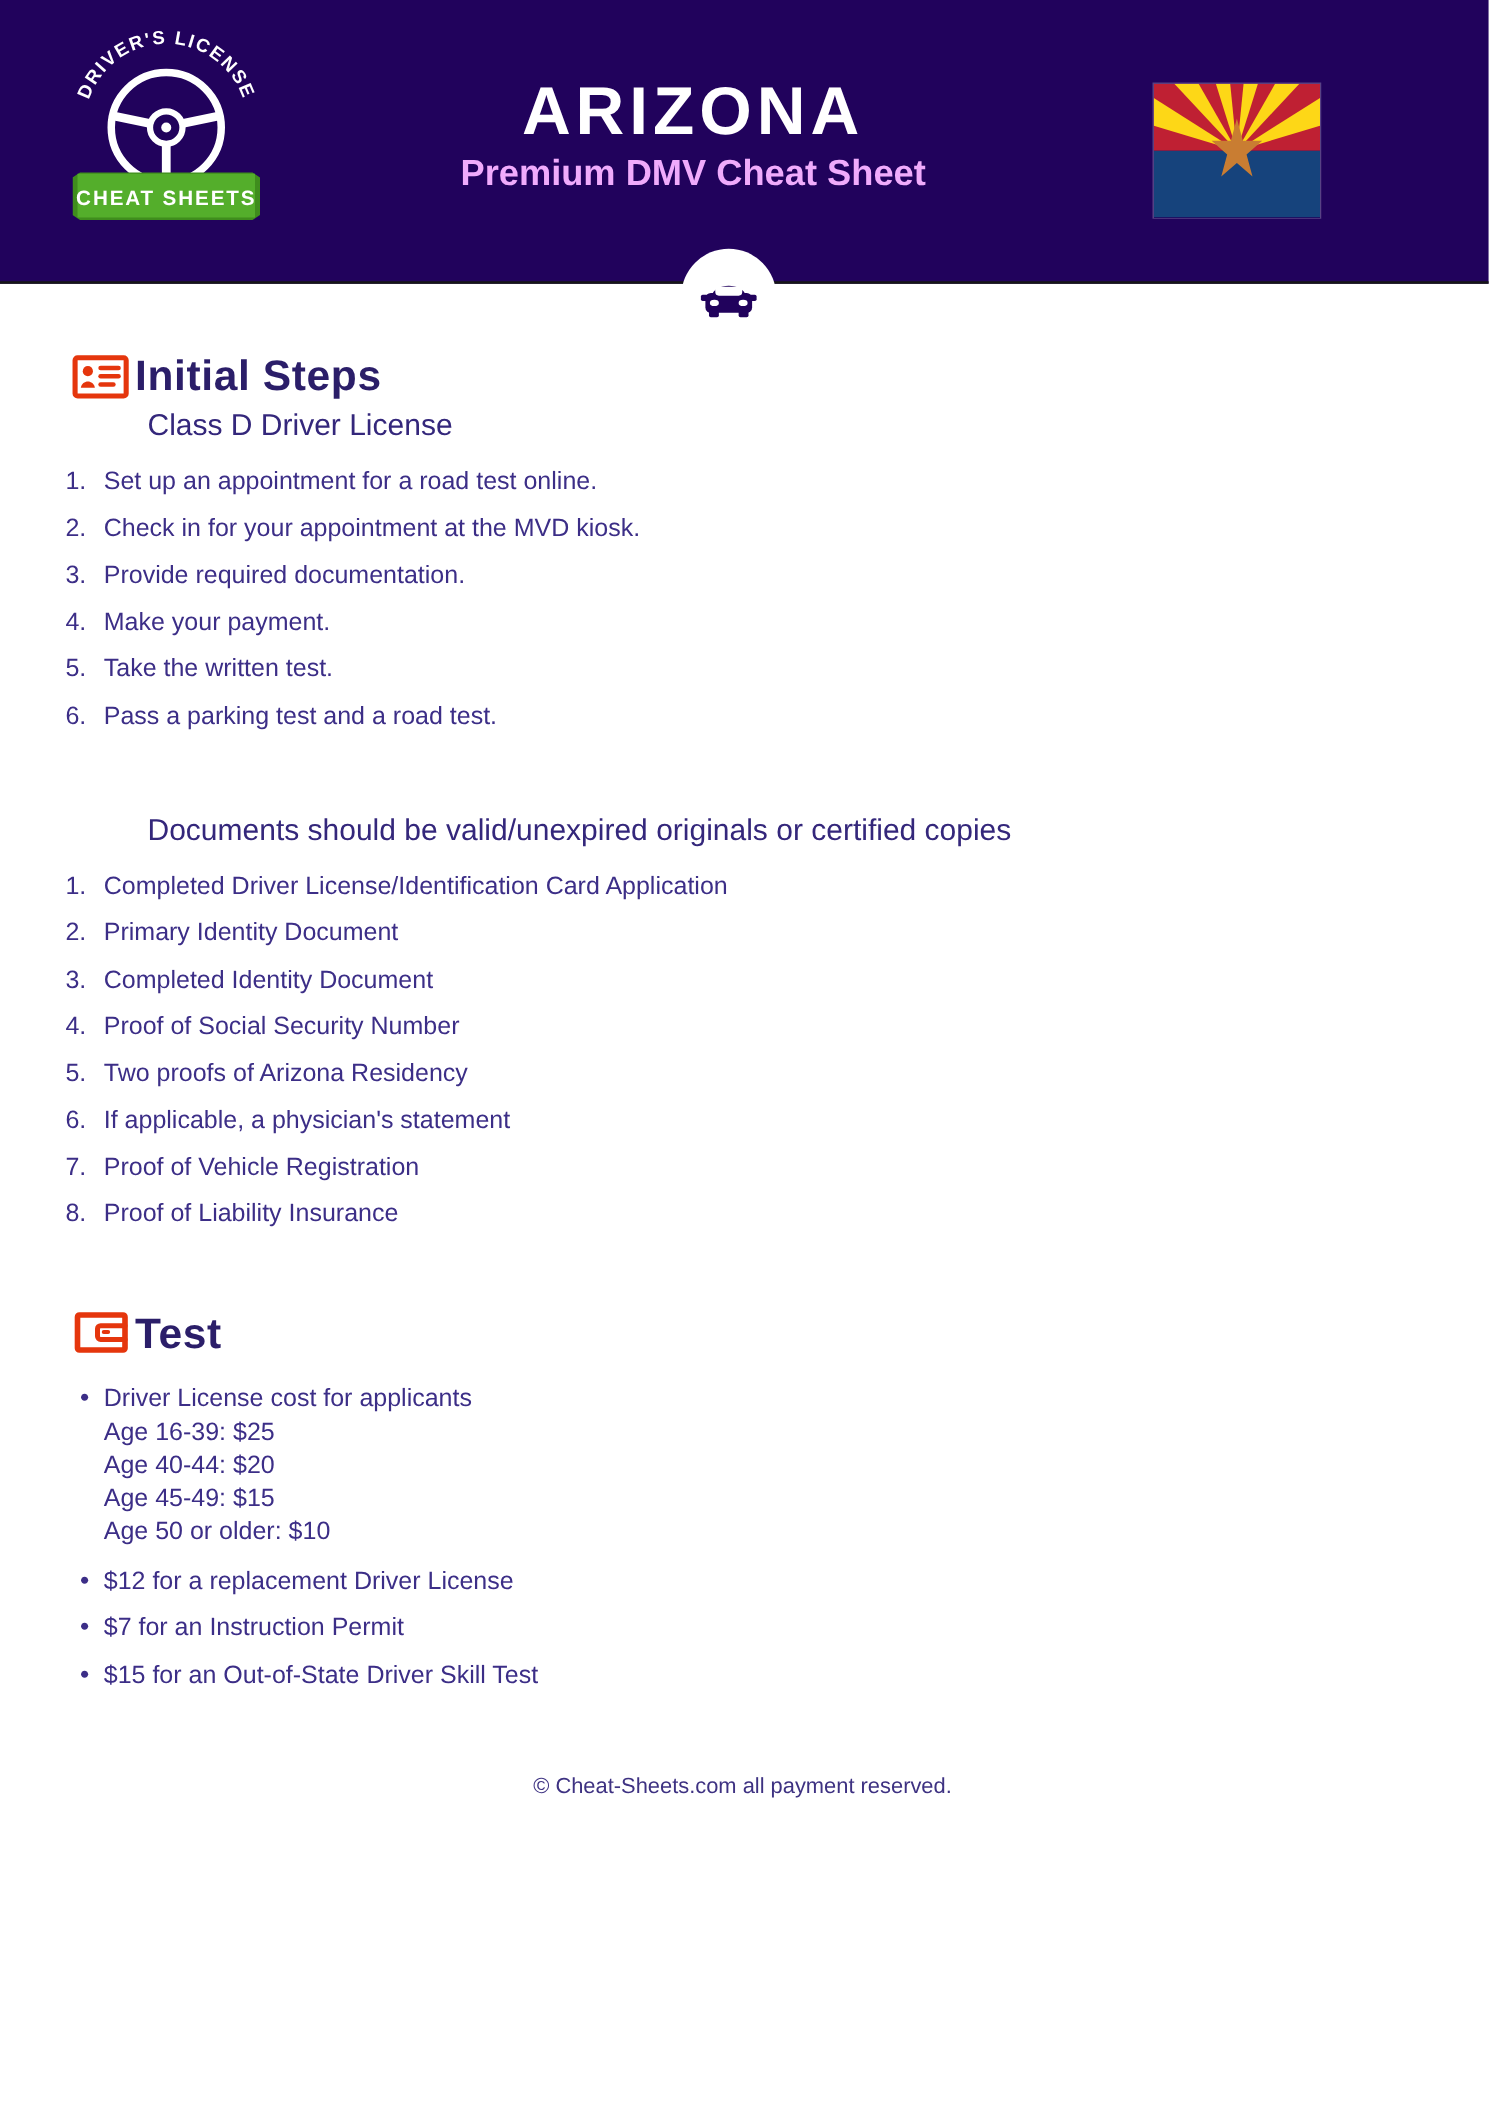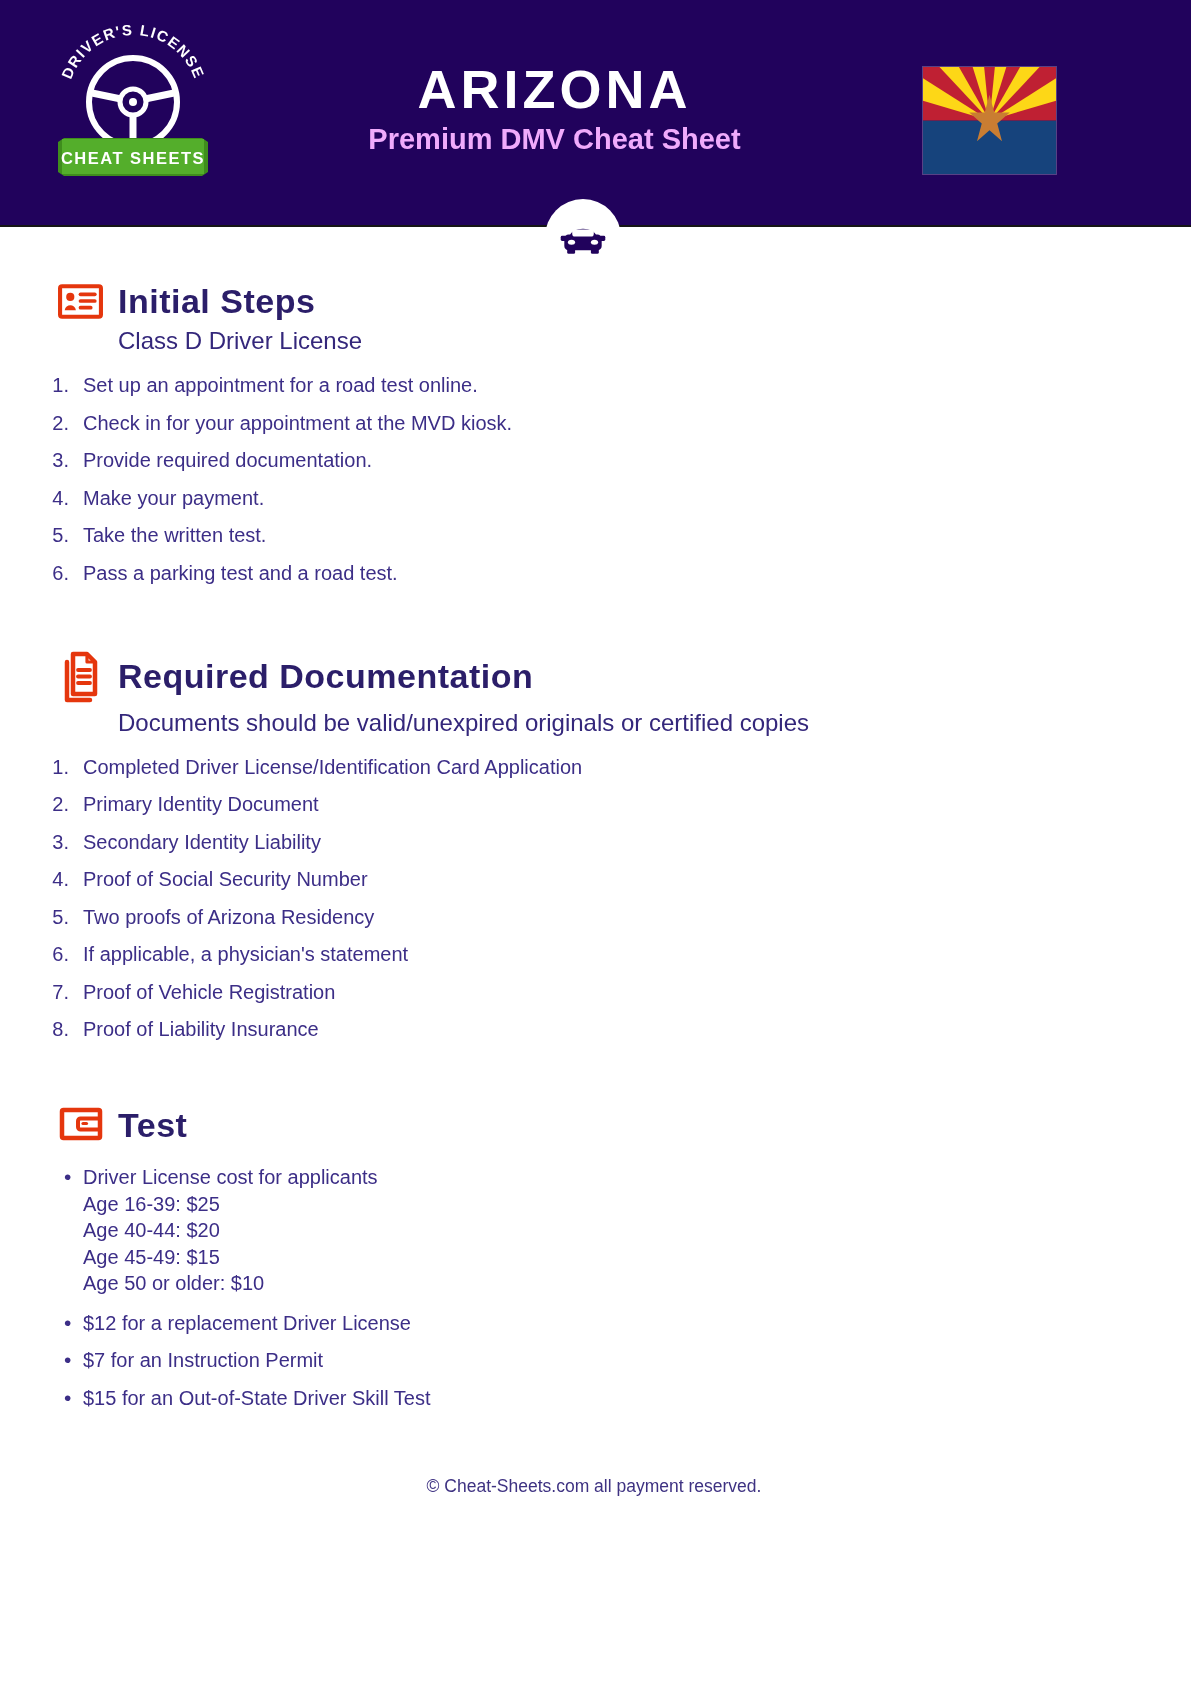--- a/index.html
+++ b/index.html
@@ -32,21 +32,21 @@
     position:absolute; left:545px; top:199px; width:76px; height:76px;
     background:#ffffff; border-radius:50%; z-index:5;
     display:flex; align-items:center; justify-content:center;
   }
   .car-badge svg { margin-top:2px; }
 
   
   .main { padding:54px 60px 0 57px; }
   section.sec { margin:0; }
   .sec + .sec { margin-top:66px; }
-  .sec-head { display:flex; align-items:center; gap:14px; }
+  .sec-head { display:flex; align-items:center; gap:4px; }
   .sec-icon { width:47px; display:flex; justify-content:center; align-items:center; flex:0 0 47px; }
   .sec-title {
     margin:0; font-size:34px; font-weight:800; color:#2b1e69; line-height:37px; letter-spacing:0.5px;
   }
   .sec-sub {
     margin:4px 0 0; padding-left:61px; font-size:24px; color:#34277b; line-height:30px;
   }
   ol.num, ul.bul { margin:19px 0 0 26px; padding:0; list-style:none; }
   ol.num { counter-reset:n; }
   ol.num li, ul.bul li {
@@ -164,40 +164,25 @@
       <li>Set up an appointment for a road test online.</li>
       <li>Check in for your appointment at the MVD kiosk.</li>
       <li>Provide required documentation.</li>
       <li>Make your payment.</li>
       <li>Take the written test.</li>
       <li>Pass a parking test and a road test.</li>
     </ol>
   </section>
 
   <section class="sec">
-    <div class="sec-head">
-      <span class="sec-icon">
-        <svg width="40" height="54" viewBox="0 0 40 54">
-          <g stroke="#e5360d" fill="none" stroke-linejoin="round" stroke-linecap="round">
-            <path d="M6,12 V50 H29" stroke-width="4.5"></path>
-            <path d="M12,4 H26 L34,12 V44 H12 Z" stroke-width="4.5"></path>
-            <path d="M26,4 V12 H34" stroke-width="3.2"></path>
-            <line x1="17" y1="20" x2="29" y2="20" stroke-width="3.8"></line>
-            <line x1="17" y1="26.5" x2="29" y2="26.5" stroke-width="3.8"></line>
-            <line x1="17" y1="33" x2="29" y2="33" stroke-width="3.8"></line>
-          </g>
-        </svg>
-      </span>
-      <h2 class="sec-title">Required Documentation</h2>
-    </div>
     <p class="sec-sub">Documents should be valid/unexpired originals or certified copies</p>
     <ol class="num">
       <li>Completed Driver License/Identification Card Application</li>
       <li>Primary Identity Document</li>
-      <li>Secondary Identity Liability</li>
+      <li>Completed Identity Document</li>
       <li>Proof of Social Security Number</li>
       <li>Two proofs of Arizona Residency</li>
       <li>If applicable, a physician's statement</li>
       <li>Proof of Vehicle Registration</li>
       <li>Proof of Liability Insurance</li>
     </ol>
   </section>
 
   <section class="sec">
     <div class="sec-head">

